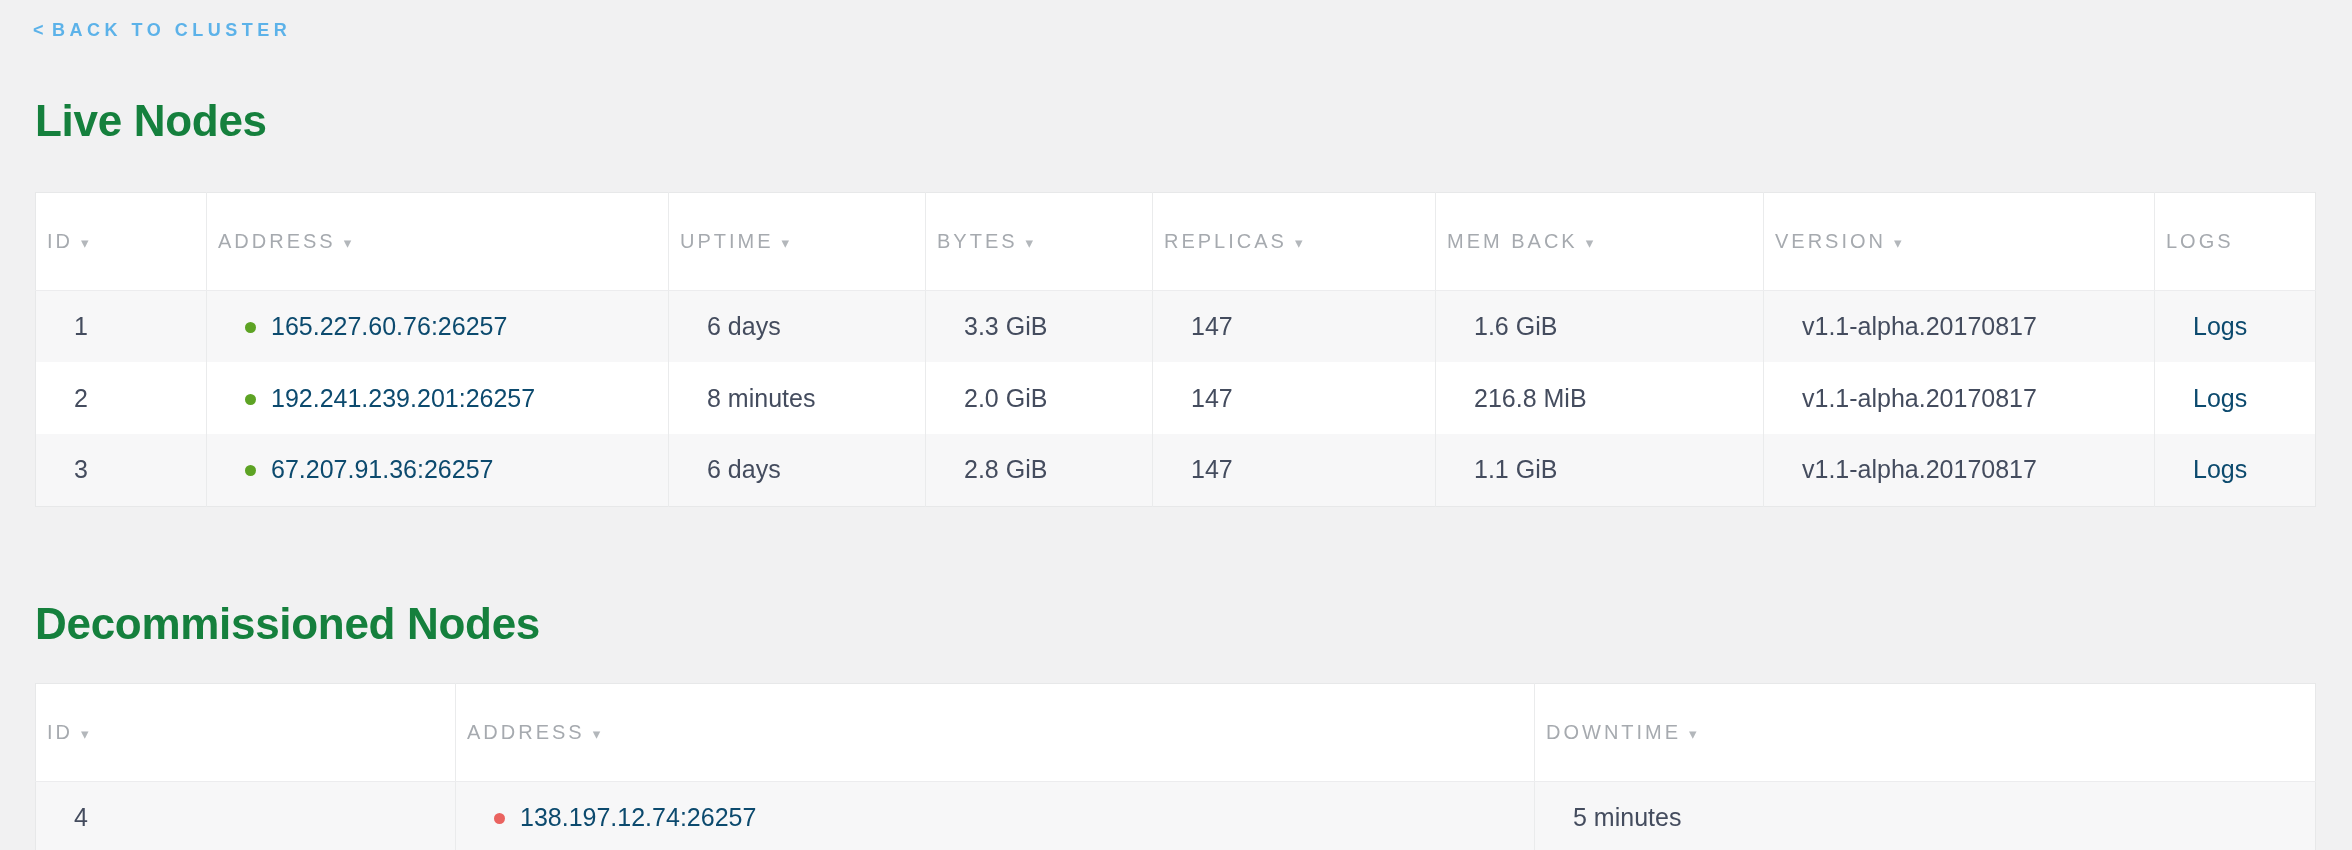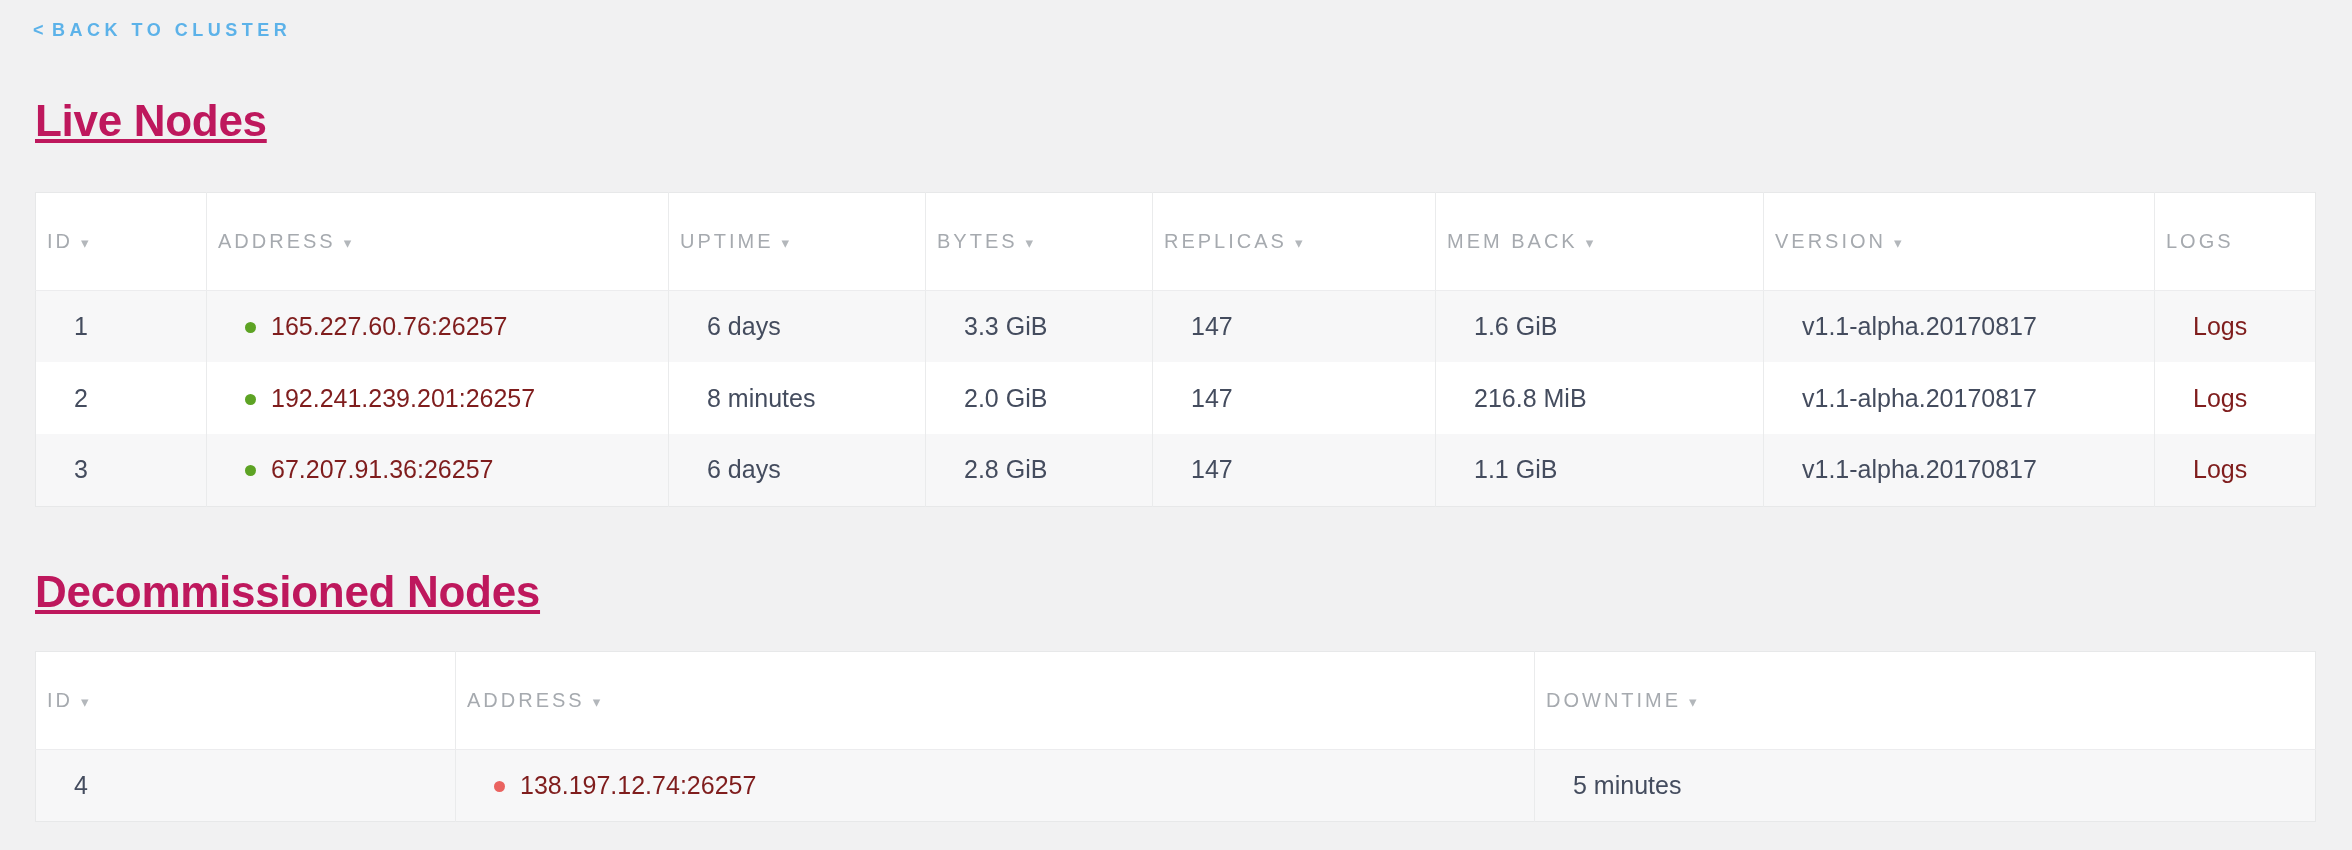--- a/index.html
+++ b/index.html
@@ -24,25 +24,24 @@
     line-height: 28px;
     text-decoration: none;
     cursor: pointer;
   }
   .back-link .chevron { margin-right: 4px; }
   h1.section-title {
     margin: 52px 0 0 35px;
     font-size: 44px;
     font-weight: 700;
     line-height: 1.15;
-    color: #be185d;
+    color: #15803d;
     letter-spacing: -0.3px;
-    text-decoration: underline;
   }
-  h1.section-title.second { margin-top: 60px; }
+  h1.section-title.second { margin-top: 92px; }
   table.nodes-table {
     border-collapse: collapse;
     table-layout: fixed;
     width: 2280px;
     margin: 45px 0 0 35px;
     background: #ffffff;
     border: 1px solid #e7e8e9;
   }
   table.nodes-table.second { margin-top: 34px; }
   th, td {
@@ -73,21 +72,21 @@
   }
   tbody tr:nth-child(odd)  { background: #f7f7f8; }
   tbody tr:nth-child(even) { background: #ffffff; }
   .sort-arrow {
     font-size: 15px;
     color: #b3b7bb;
     margin-left: 8px;
     letter-spacing: 0;
   }
   .cell-link {
-    color: #7f1d1d;
+    color: #0c4a6e;
     text-decoration: none;
     cursor: pointer;
   }
   .status-dot {
     display: inline-block;
     width: 11px;
     height: 11px;
     border-radius: 50%;
     margin-right: 15px;
     vertical-align: 2px;

